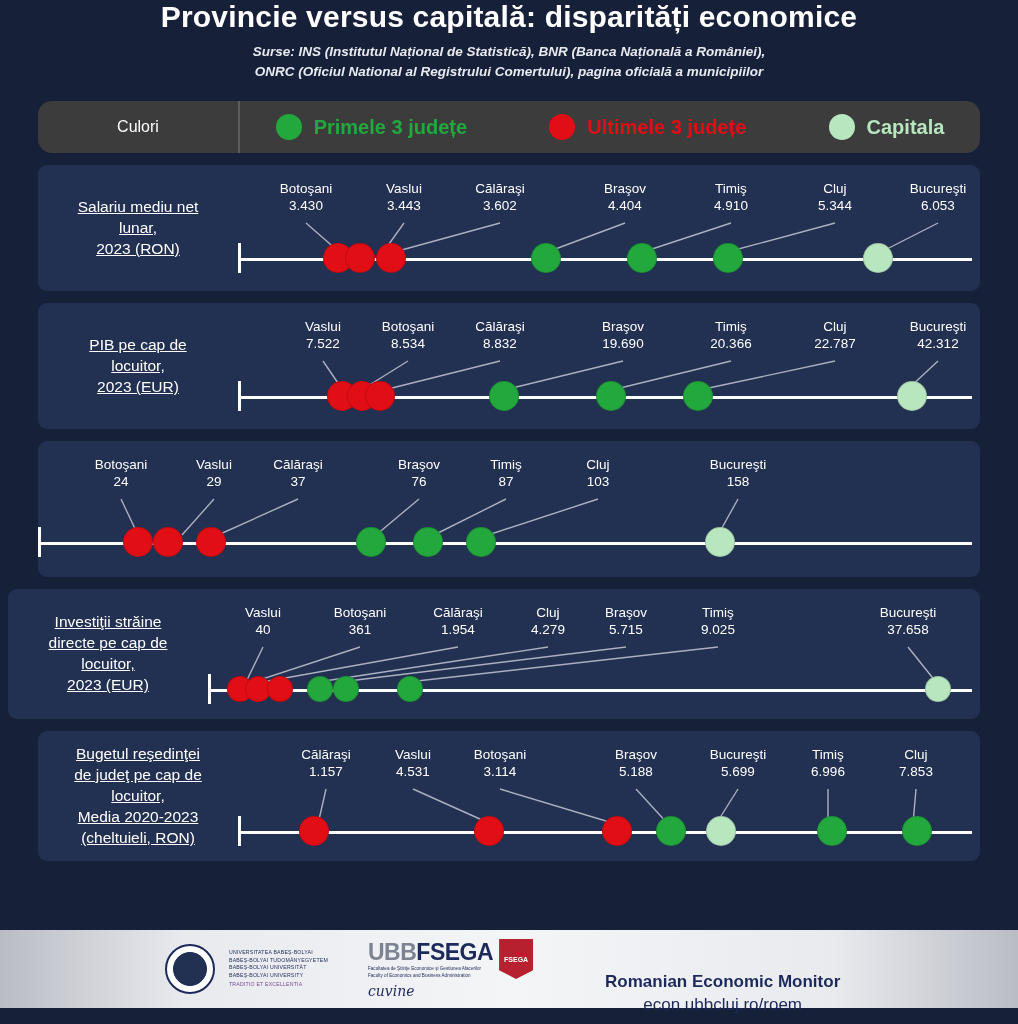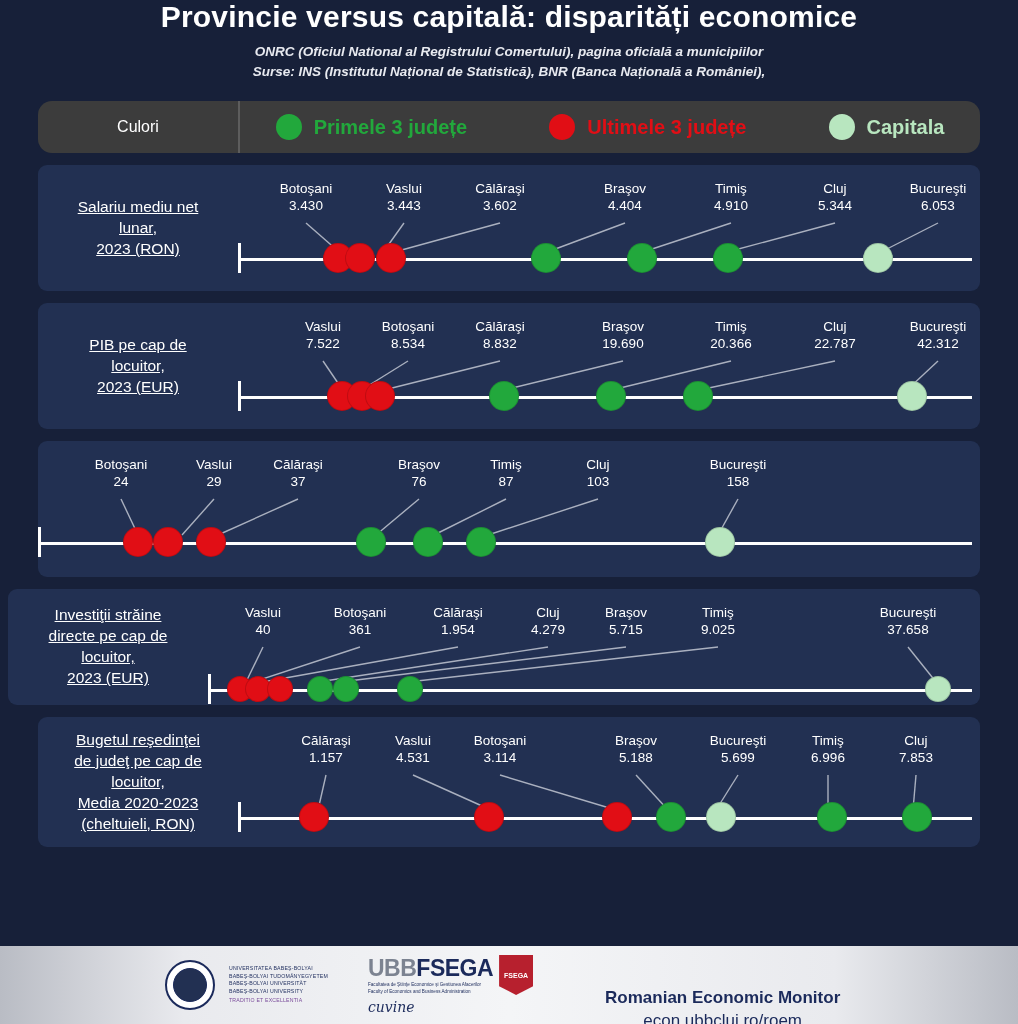--- a/index.html
+++ b/index.html
@@ -115,21 +115,21 @@
     font-size: 13.5px;
     line-height: 1.25;
     white-space: nowrap;
   }
   .lbl .name { display: block; }
   .lbl .val  { display: block; }
   .leader { position: absolute; left: 0; top: 0; width: 100%; height: 100%; pointer-events: none; }
   
   .footer {
     position: absolute;
-    left: 0; bottom: 0;
+    left: 0; bottom: 16px;
     width: 1018px; height: 78px;
     background: linear-gradient(90deg,#b9bcc4 0%,#e9eaee 18%,#f4f5f7 50%,#e9eaee 82%,#b9bcc4 100%);
     display: flex;
     align-items: center;
   }
   .footer-logos {
     display: flex;
     align-items: center;
     gap: 14px;
     margin-left: 165px;
@@ -161,22 +161,22 @@
   .footer-right .l1 { font-size: 17px; font-weight: bold; color: #1b2a5b; }
   .footer-right .l2 { font-size: 17px; color: #1b2a5b; margin-top: 3px; }
 </style>
 </head>
 <body>
 
 <div class="page">
 
   <div class="header">
     <h1 class="title">Provincie versus capitală: disparități economice</h1>
+    <p class="subtitle">Surse: INS (Institutul Național de Statistică), BNR (Banca Națională a României),</p>
     <p class="subtitle">ONRC (Oficiul National al Registrului Comertului), pagina oficială a municipiilor</p>
-    <p class="subtitle">Surse: INS (Institutul Național de Statistică), BNR (Banca Națională a României),</p>
   </div>
 
   <div class="legend">
     <div class="legend-label">Culori</div>
     <div class="legend-sep"></div>
     <div class="legend-items">
       <div class="legend-item">
         <span class="legend-dot" style="background:#22a83c"></span>
         <span class="legend-text" style="color:#22a83c">Primele 3 județe</span>
       </div>
@@ -351,21 +351,21 @@
       <div class="dot" style="left:100px;top:101px;width:30px;height:30px;background:#e10e15;"></div>
       <div class="dot" style="left:130px;top:101px;width:30px;height:30px;background:#e10e15;"></div>
       <div class="dot" style="left:173px;top:101px;width:30px;height:30px;background:#e10e15;"></div>
       <div class="dot" style="left:333px;top:101px;width:30px;height:30px;background:#22a83c;"></div>
       <div class="dot" style="left:390px;top:101px;width:30px;height:30px;background:#22a83c;"></div>
       <div class="dot" style="left:443px;top:101px;width:30px;height:30px;background:#22a83c;"></div>
       <div class="dot" style="left:682px;top:101px;width:30px;height:30px;background:#b8e6bf;"></div>
     </div>
   </div>
 
-  <div class="panel" style="height:116px;margin-left:8px;">
+  <div class="panel" style="height:130px;margin-left:8px;">
     <div class="panel-label">
       <span>
         <span>Investiţii străine</span><br>
         <span>directe pe cap de</span><br>
         <span>locuitor,</span><br>
         <span>2023 (EUR)</span>
       </span>
     </div>
     <div class="plot">
       <div class="axis" style="top:100px;"></div>

